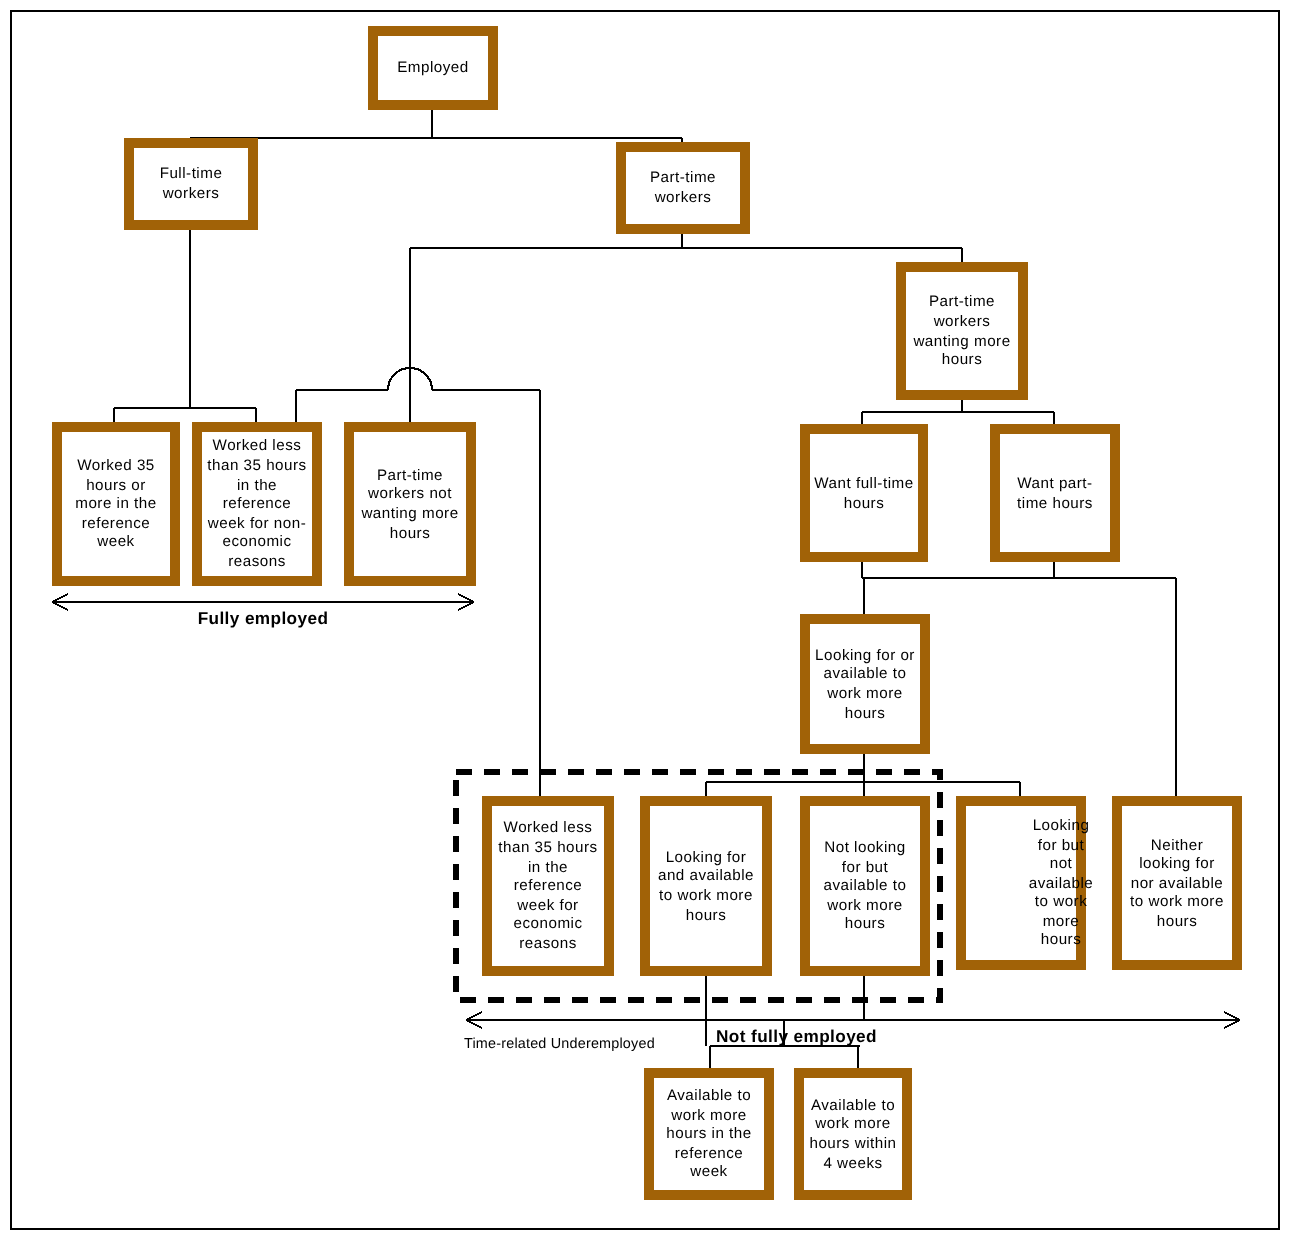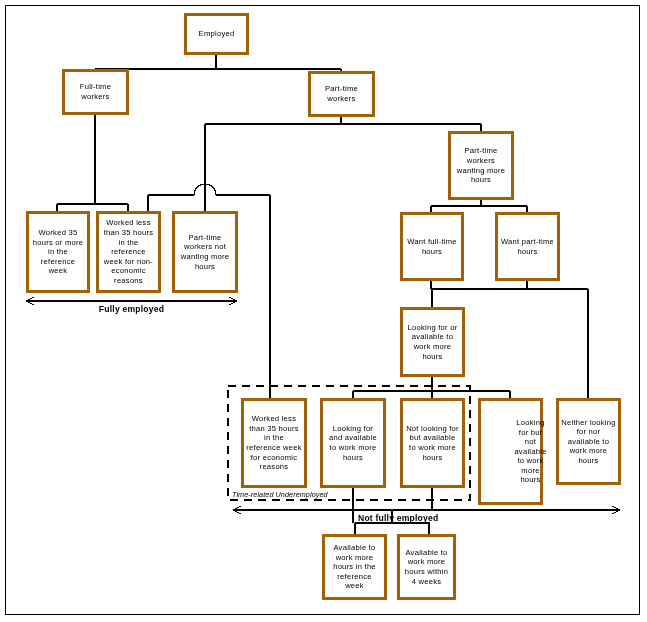--- a/index.html
+++ b/index.html
@@ -1,26 +1,26 @@
 <!DOCTYPE html>
 <html><head>
 <meta charset="utf-8">
 <style>
   html,body{margin:0;padding:0;background:#ffffff;}
   body{font-family:"Liberation Sans",sans-serif;}
   #root{position:relative;width:647px;height:622px;background:#fff;overflow:hidden;}
   #frame{position:absolute;left:5px;top:5px;width:635px;height:610px;border:1px solid #000;box-sizing:border-box;}
   svg{position:absolute;left:0;top:0;width:647px;height:622px;}
-  .node{position:absolute;border:3px solid #a16207;background:#fff;box-sizing:border-box;
+  .node{position:absolute;border:5px solid #a16207;background:#fff;box-sizing:border-box;
         display:flex;align-items:center;justify-content:center;text-align:center;
         font-size:7.6px;line-height:9.6px;color:#000;letter-spacing:.25px;}
   .node span{display:block;padding:0 2px;}
   .rangelabel{position:absolute;font-size:8.6px;font-weight:bold;color:#000;
         text-align:center;letter-spacing:.2px;}
-  .dashlabel{position:absolute;font-size:7.2px;font-style:italic;color:#000;letter-spacing:.1px;white-space:nowrap;}
+  .dashlabel{position:absolute;font-size:7.2px;color:#000;letter-spacing:.1px;white-space:nowrap;margin-top:27px;}
 </style>
 </head>
 <body>
 
 <div id="root">
 
   <div id="frame"></div>
 
   <svg viewBox="0 0 647 622">
     <g stroke="#000" stroke-width="1.1" fill="none" shape-rendering="crispEdges">
@@ -132,21 +132,21 @@
   </div>
 
   <div class="node" style="left:320px;top:398px;width:66px;height:90px;">
     <span>Looking for and available to work more hours</span>
   </div>
 
   <div class="node" style="left:400px;top:398px;width:65px;height:90px;">
     <span>Not looking for but available to work more hours</span>
   </div>
 
-  <div class="node" style="left:478px;top:398px;width:65px;height:107px;padding-left:40px;">
+  <div class="node" style="left:478px;top:398px;width:65px;height:87px;padding-left:40px;">
     <span>Looking for but not available to work more hours</span>
   </div>
 
   <div class="node" style="left:556px;top:398px;width:65px;height:87px;">
     <span>Neither looking for nor available to work more hours</span>
   </div>
 
   <div class="node" style="left:322px;top:534px;width:65px;height:66px;align-items:center;">
     <span>Available to work more hours in the reference week</span>
   </div>

